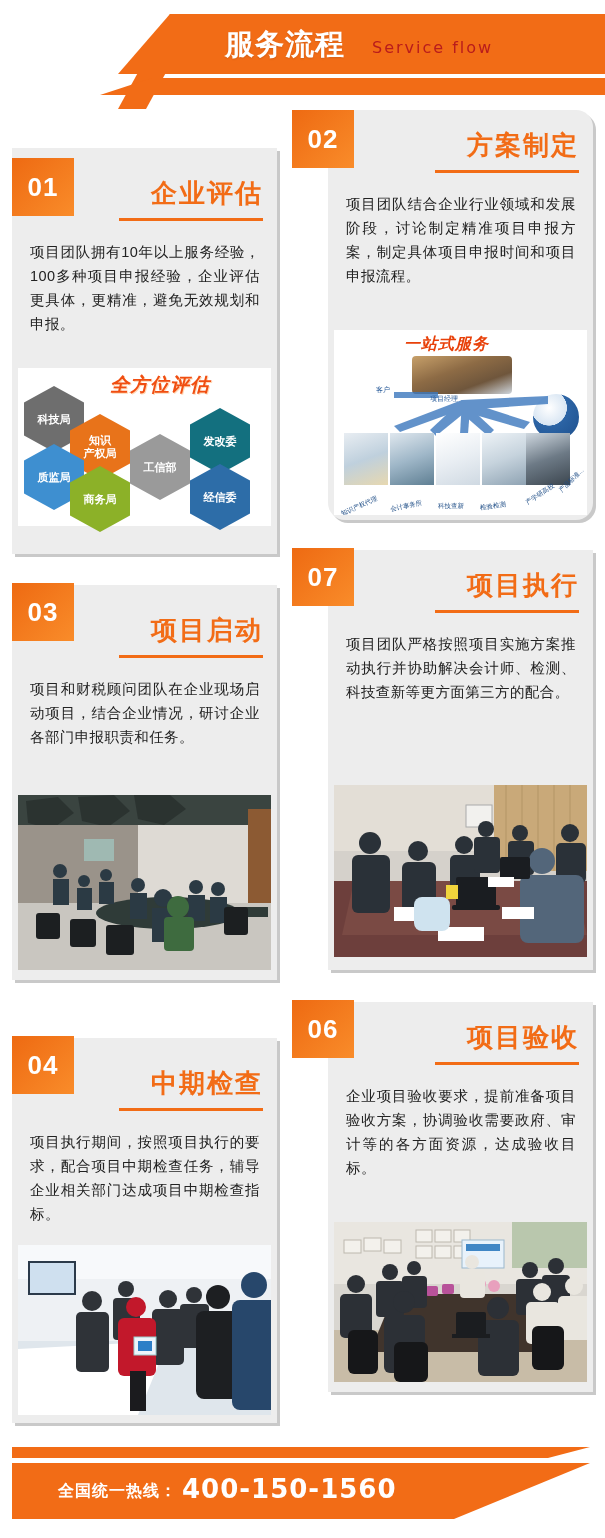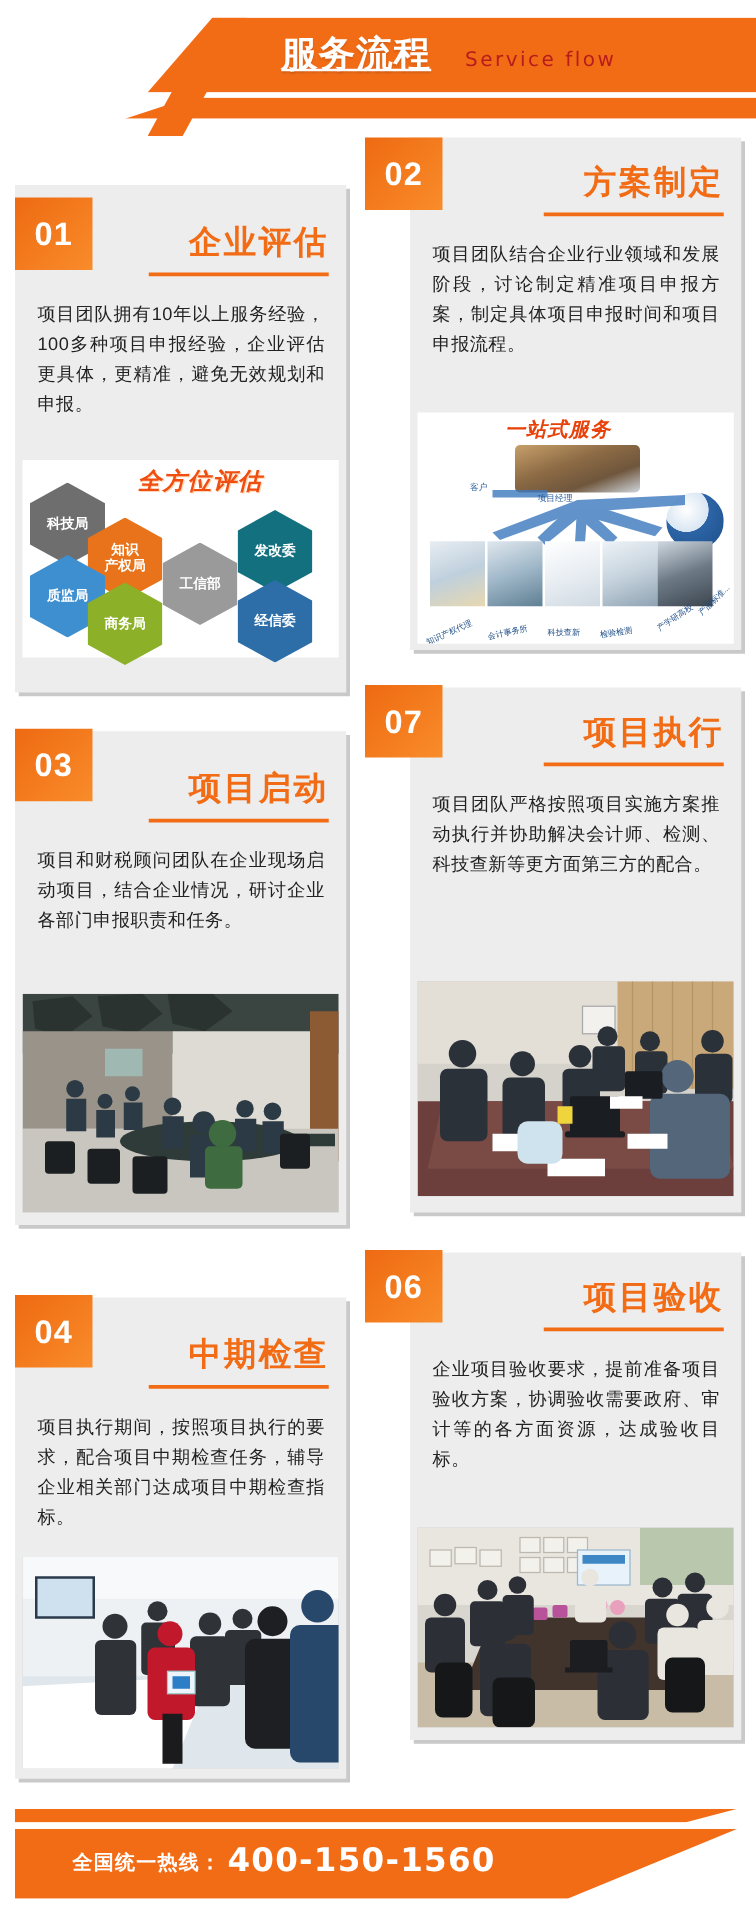--- a/index.html
+++ b/index.html
@@ -24,32 +24,32 @@
     clip-path:polygon(52px 0,505px 0,505px 17px,0 17px);
   }
   .hdr-wedge{
     position:absolute;left:118px;top:14px;width:80px;height:95px;
     background:#F26C16;
     clip-path:polygon(52px 0,80px 0,28px 95px,0 95px);
   }
   .hdr-title{
     position:absolute;left:225px;top:22px;
     color:#ffffff;font-size:29px;font-weight:bold;letter-spacing:1px;
-    line-height:44px;text-shadow:0 1px 2px rgba(0,0,0,.12);text-decoration:underline;
+    line-height:44px;text-shadow:0 1px 2px rgba(0,0,0,.12);
   }
   .hdr-sub{
     position:absolute;left:372px;top:36px;
     color:#b91c1c;font-size:16px;letter-spacing:2px;line-height:24px;
     font-family:"DejaVu Sans",sans-serif;
   }
 
   
   .card{position:absolute;background:#EDEDED;box-shadow:3px 3px 0 #C9C9C9;}
   .card.c1{left:12px;top:148px;width:265px;height:406px;}
-  .card.c2{left:328px;top:110px;width:265px;height:410px;}
+  .card.c2{left:328px;top:110px;width:265px;height:410px;border-radius:17px;}
   .card.c3{left:12px;top:585px;width:265px;height:395px;}
   .card.c4{left:328px;top:550px;width:265px;height:420px;}
   .card.c5{left:12px;top:1038px;width:265px;height:385px;}
   .card.c6{left:328px;top:1002px;width:265px;height:390px;}
 
   .badge{
     position:absolute;width:62px;height:58px;
     background:linear-gradient(135deg,#EE6A12 0%,#F98C2A 100%);
     color:#fff;font-size:26px;font-weight:bold;
     display:flex;align-items:center;justify-content:center;

